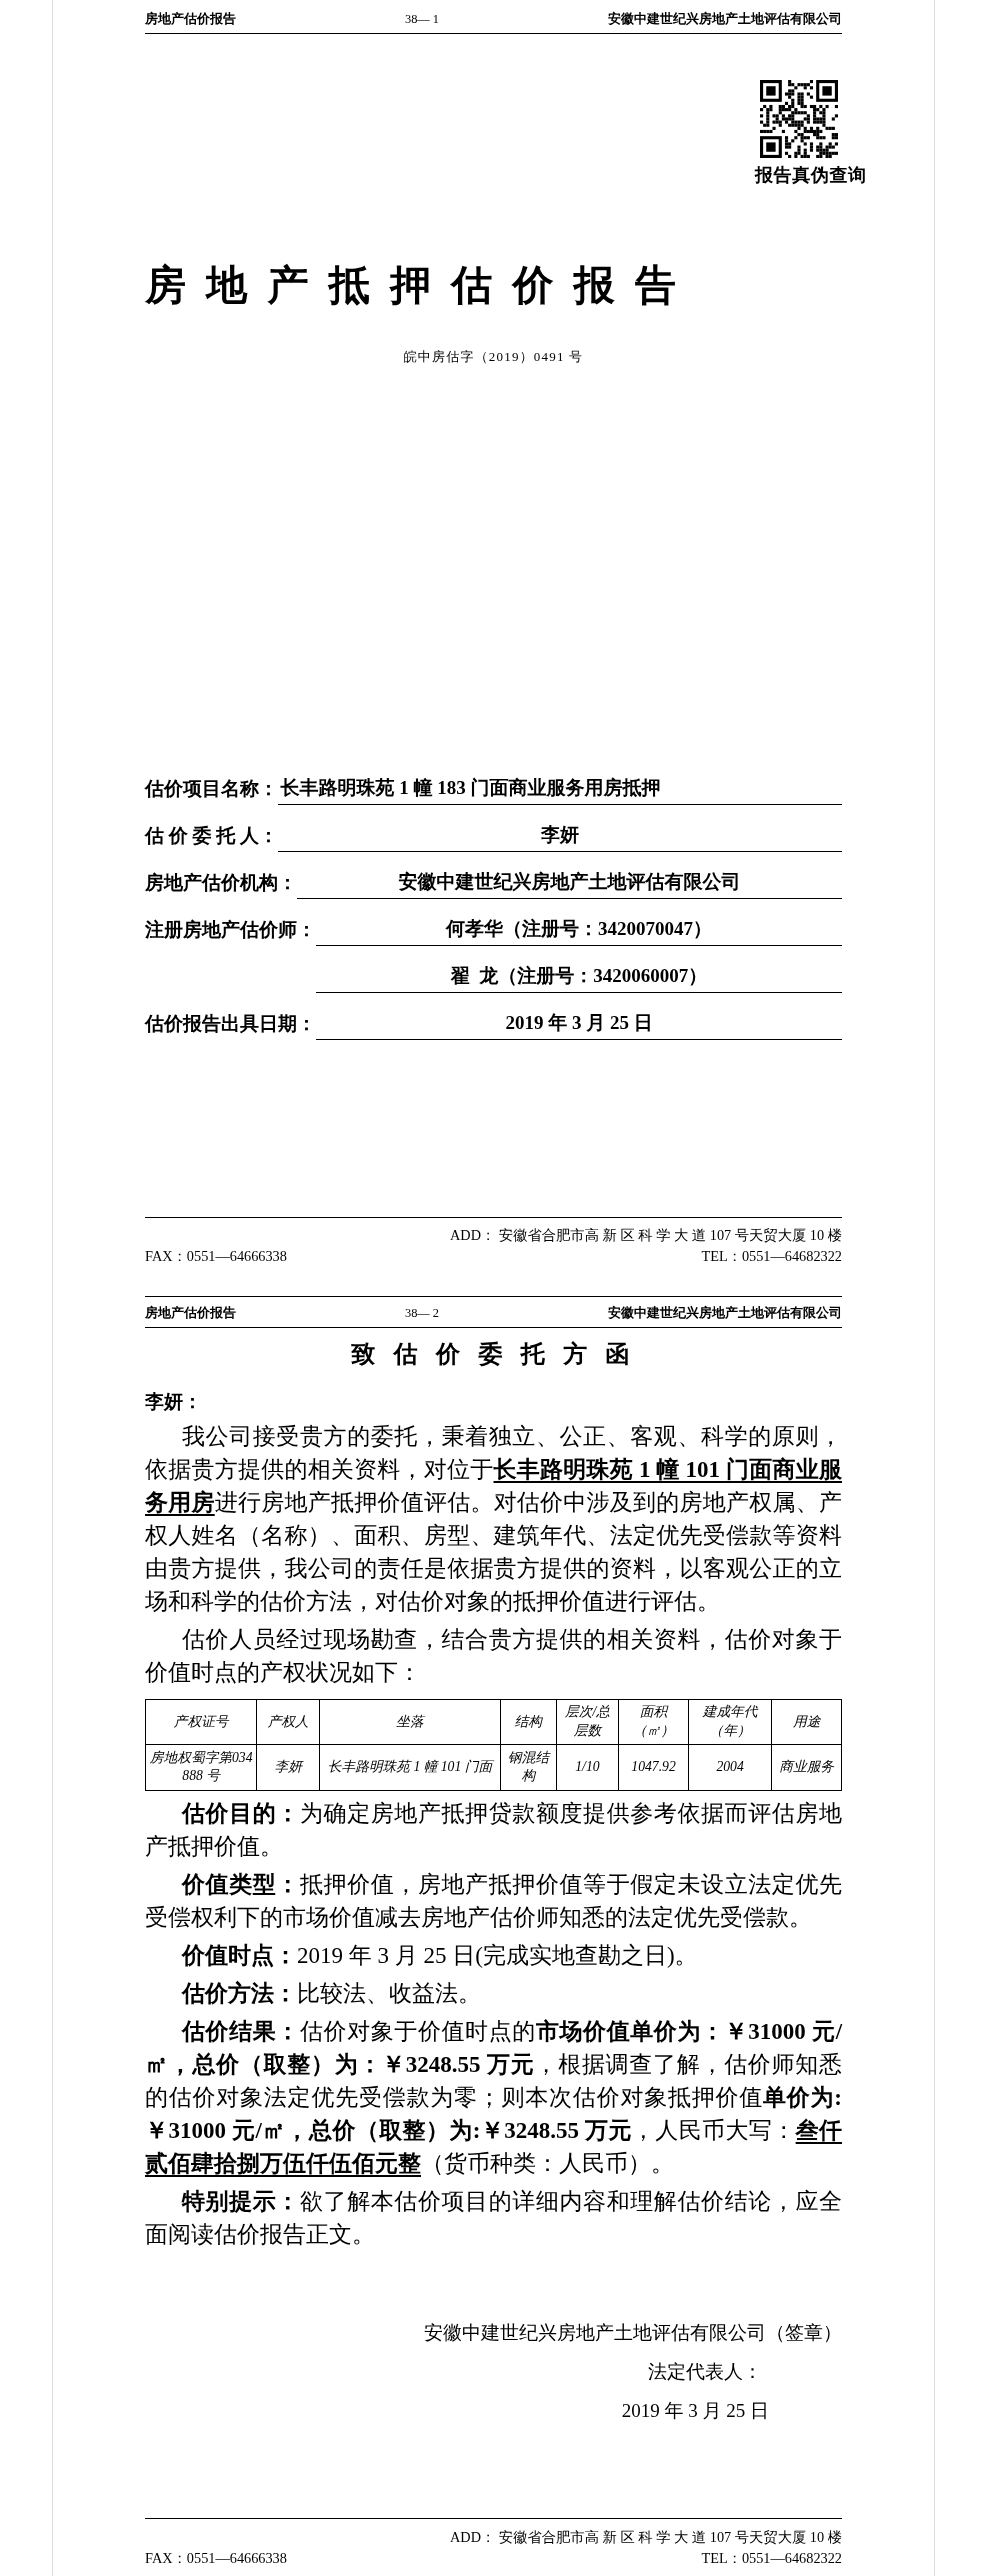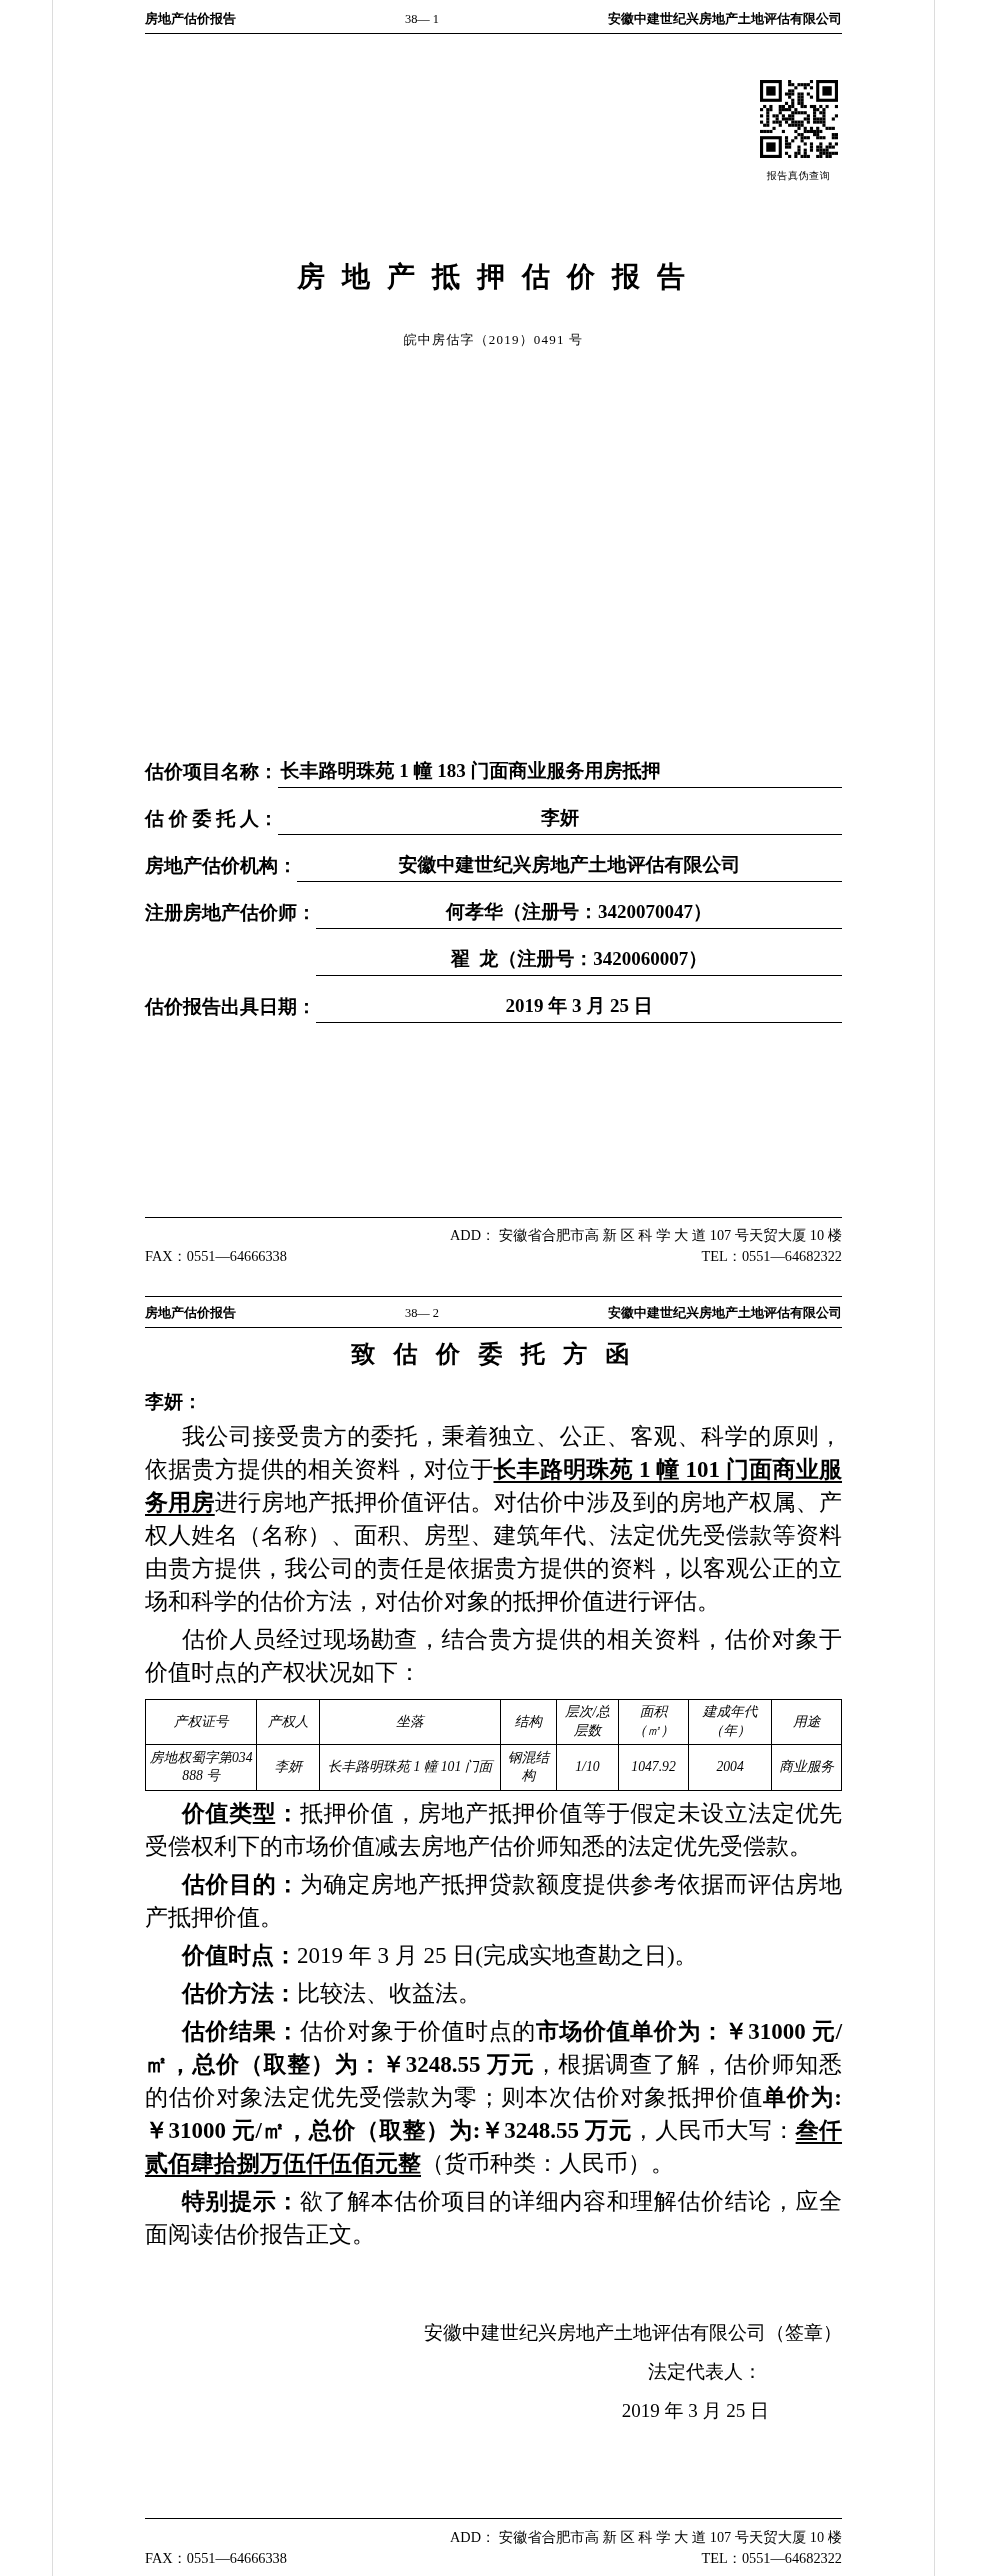--- a/index.html
+++ b/index.html
@@ -18,24 +18,24 @@
 
   
   .page-header { display:flex; justify-content:space-between; align-items:baseline; font-size:13px; font-weight:bold; padding-top:2.5px;gap:18px; }
   .ph-center { font-weight:normal; font-size:12.4px; }
   .header-rule { border-top:1.9px solid #000; margin-top:5px; }
   .page2 .page-header-wrap { border-top:1.2px solid #000; padding-top:5px; }
 
   
   .qr-block { position:absolute; top:80px; right:92px; width:87px; text-align:center; }
   .qr-code { width:78px; height:78px; margin:0 auto; background:#fff; }
-  .qr-caption { margin-top:11px; font-size:10px; font-weight:normal; letter-spacing:0.6px; white-space:pre; }
+  .qr-caption { margin-top:5px; font-size:18px; font-weight:bold; letter-spacing:0.6px; white-space:pre; }
 
   
-  .main-title { margin-top:224px; text-align:center; font-size:28px; font-weight:bold; letter-spacing:5px; white-space:pre; }
+  .main-title { margin-top:224px; text-align:left; font-size:41px; font-weight:bold; letter-spacing:5px; white-space:pre; }
   .doc-number { margin-top:35px; text-align:center; font-size:13px; letter-spacing:1.2px; white-space:pre; }
   .cover-fields { margin-top:392px; font-size:19px; }
   .field-row { display:flex; align-items:flex-end; height:47px; }
   .field-label { font-weight:bold; white-space:pre; padding-bottom:3.1px; }
   .field-label.ghost { visibility:hidden; }
   .field-value { flex:1; border-bottom:1.2px solid #000; font-weight:bold; white-space:pre; padding-bottom:3.1px; text-align:center; }
   .field-value.left { text-align:left; padding-left:2.5px; }
 
   
   .page-footer { position:absolute; left:92px; right:92px; bottom:21px; font-size:14.3px;text-align:right; }
@@ -367,23 +367,23 @@
           <td>长丰路明珠苑 1 幢 101 门面</td>
           <td>钢混结构</td>
           <td>1/10</td>
           <td>1047.92</td>
           <td>2004</td>
           <td>商业服务</td>
         </tr>
       </tbody>
     </table>
 
+    <p class="body-para"><b>估价目的：</b><span>为确定房地产抵押贷款额度提供参考依据而评估房地产抵押价值。</span></p>
+
     <p class="body-para"><b>价值类型：</b><span>抵押价值，房地产抵押价值等于假定未设立法定优先受偿权利下的市场价值减去房地产估价师知悉的法定优先受偿款。</span></p>
-
-    <p class="body-para"><b>估价目的：</b><span>为确定房地产抵押贷款额度提供参考依据而评估房地产抵押价值。</span></p>
 
     <p class="body-para"><b>价值时点：</b><span>2019 年 3 月 25 日(完成实地查勘之日)。</span></p>
 
     <p class="body-para"><b>估价方法：</b><span>比较法、收益法。</span></p>
 
     <p class="body-para"><b>估价结果：</b><span>估价对象于价值时点的</span><b>市场价值单价为：￥31000 元/㎡，总价（取整）为：￥3248.55 万元</b><span>，根据调查了解，估价师知悉的估价对象法定优先受偿款为零；则本次估价对象抵押价值</span><b>单价为:￥31000 元/㎡，总价（取整）为:￥3248.55 万元</b><span>，人民币大写：</span><b class="u">叁仟贰佰肆拾捌万伍仟伍佰元整</b><span>（货币种类：人民币）。</span></p>
 
     <p class="body-para"><b>特别提示：</b><span>欲了解本估价项目的详细内容和理解估价结论，应全面阅读估价报告正文。</span></p>
 
     <div class="signature">

